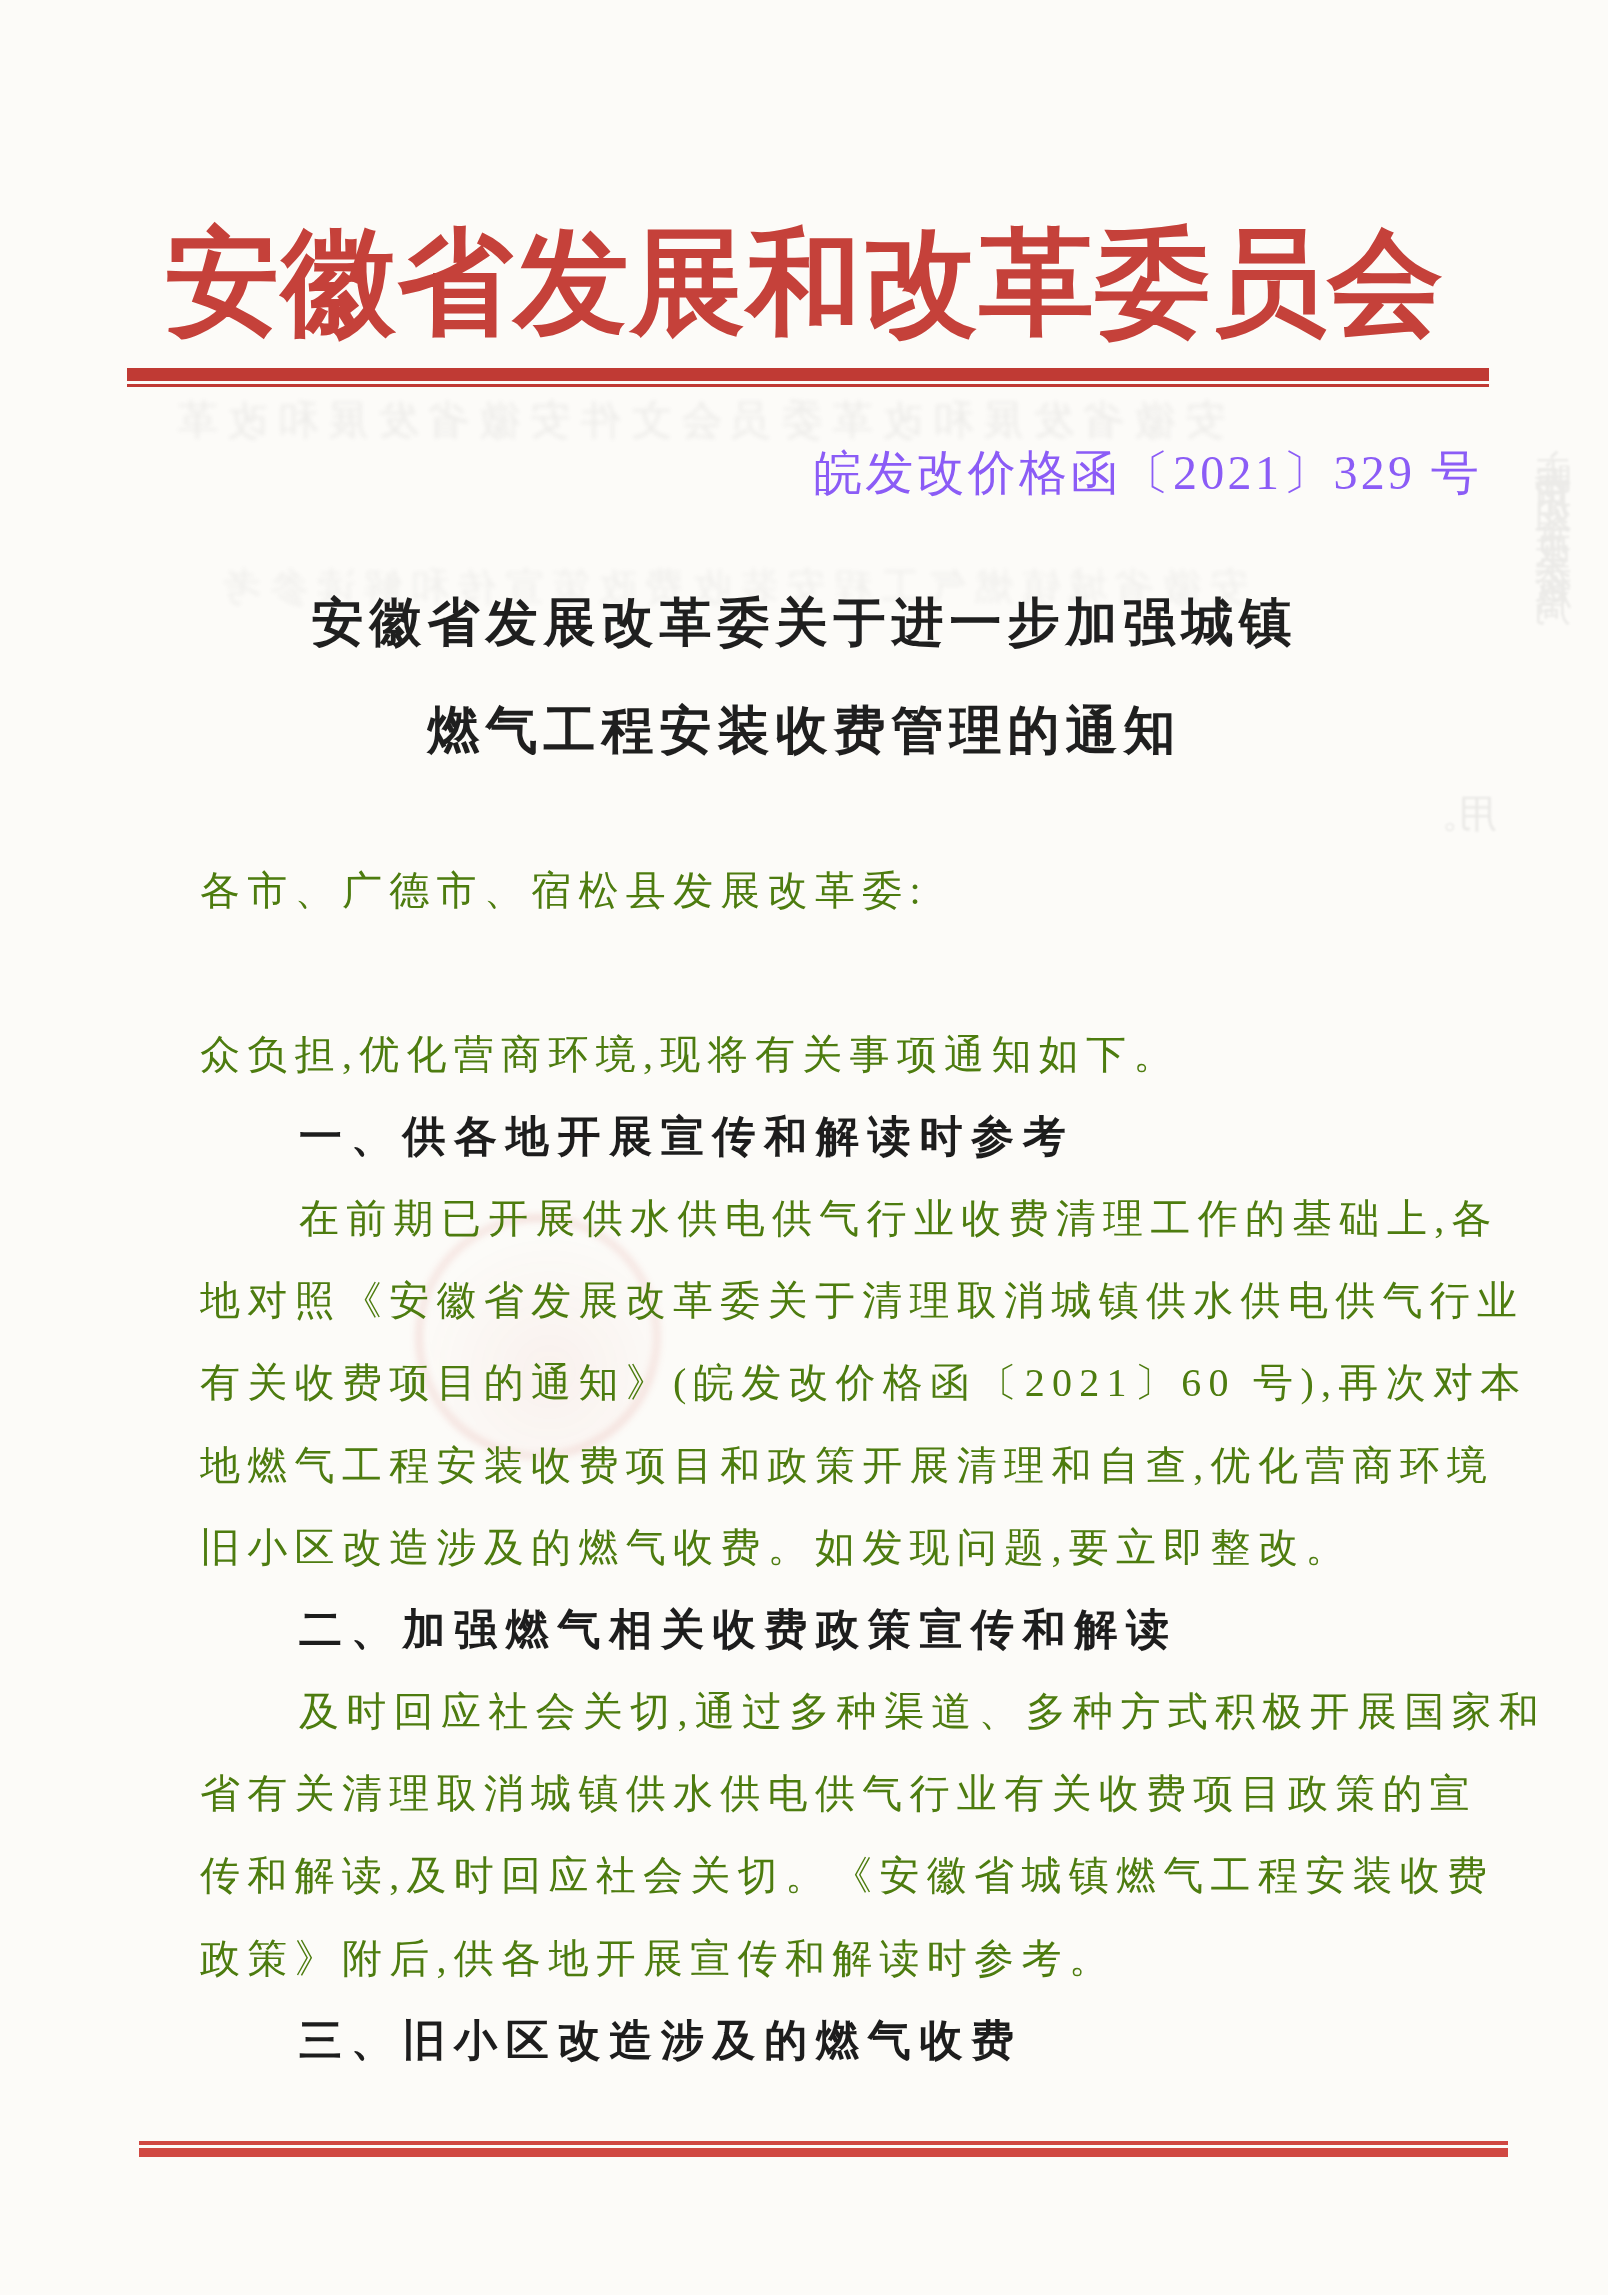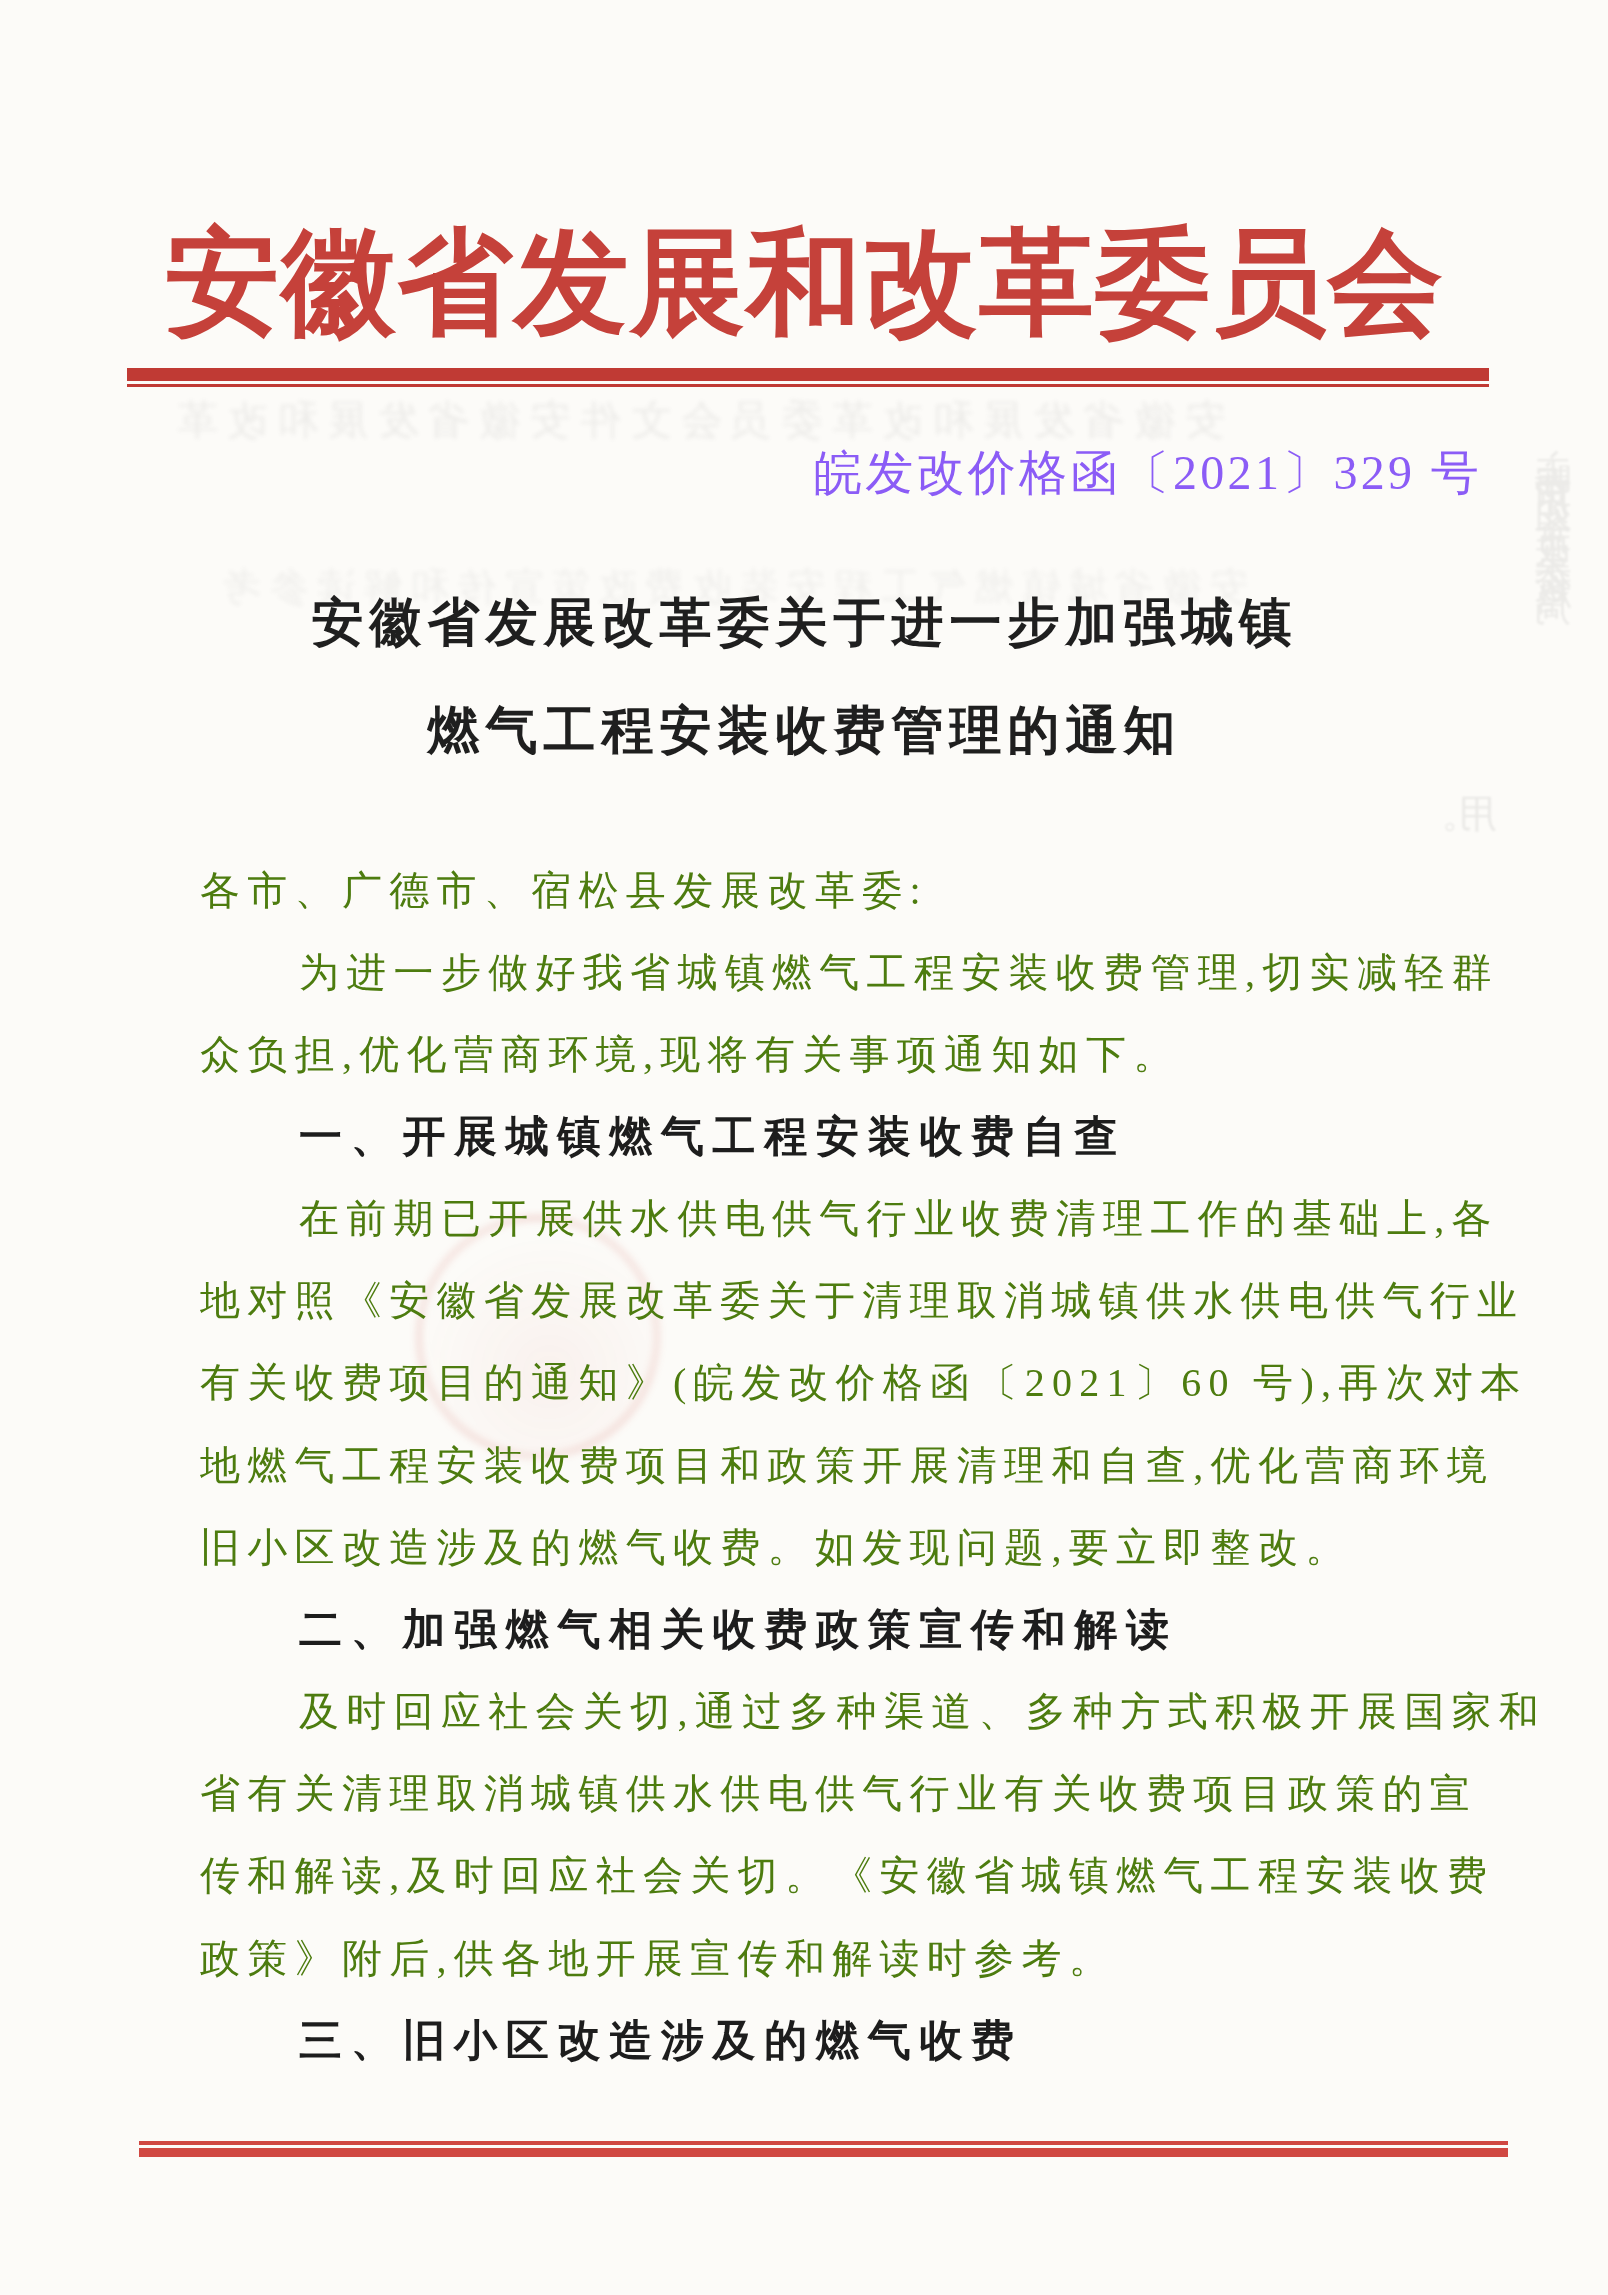--- a/index.html
+++ b/index.html
@@ -111,23 +111,22 @@
   <div class="bleed colr">主咛费用如各市改革委价格局</div>
   <div class="bleed frag">用。</div>
   <div class="seal-bleed"></div>
 
   <div class="doc-number">皖发改价格函〔2021〕329 号</div>
 
   <div class="doc-title l1">安徽省发展改革委关于进一步加强城镇</div>
   <div class="doc-title l2">燃气工程安装收费管理的通知</div>
 
   <div class="bline" style="top:864px">各市、广德市、宿松县发展改革委:</div>
-  <div class="bline indent" style="top:946px">为进一步做好我省城镇燃气工程安装收费管理,切实减轻群</div>
   <div class="bline" style="top:1028px">众负担,优化营商环境,现将有关事项通知如下。</div>
-  <div class="bline head indent" style="top:1110px">一、开展城镇燃气工程安装收费自查</div>
+  <div class="bline head indent" style="top:1110px">一、供各地开展宣传和解读时参考</div>
   <div class="bline indent" style="top:1192px">在前期已开展供水供电供气行业收费清理工作的基础上,各</div>
   <div class="bline" style="top:1274px">地对照《安徽省发展改革委关于清理取消城镇供水供电供气行业</div>
   <div class="bline" style="top:1356px">有关收费项目的通知》(皖发改价格函〔2021〕60 号),再次对本</div>
   <div class="bline" style="top:1439px">地燃气工程安装收费项目和政策开展清理和自查,优化营商环境</div>
   <div class="bline" style="top:1521px">旧小区改造涉及的燃气收费。如发现问题,要立即整改。</div>
   <div class="bline head indent" style="top:1603px">二、加强燃气相关收费政策宣传和解读</div>
   <div class="bline indent" style="top:1685px">及时回应社会关切,通过多种渠道、多种方式积极开展国家和</div>
   <div class="bline" style="top:1767px">省有关清理取消城镇供水供电供气行业有关收费项目政策的宣</div>
   <div class="bline" style="top:1849px">传和解读,及时回应社会关切。《安徽省城镇燃气工程安装收费</div>
   <div class="bline" style="top:1932px">政策》附后,供各地开展宣传和解读时参考。</div>

